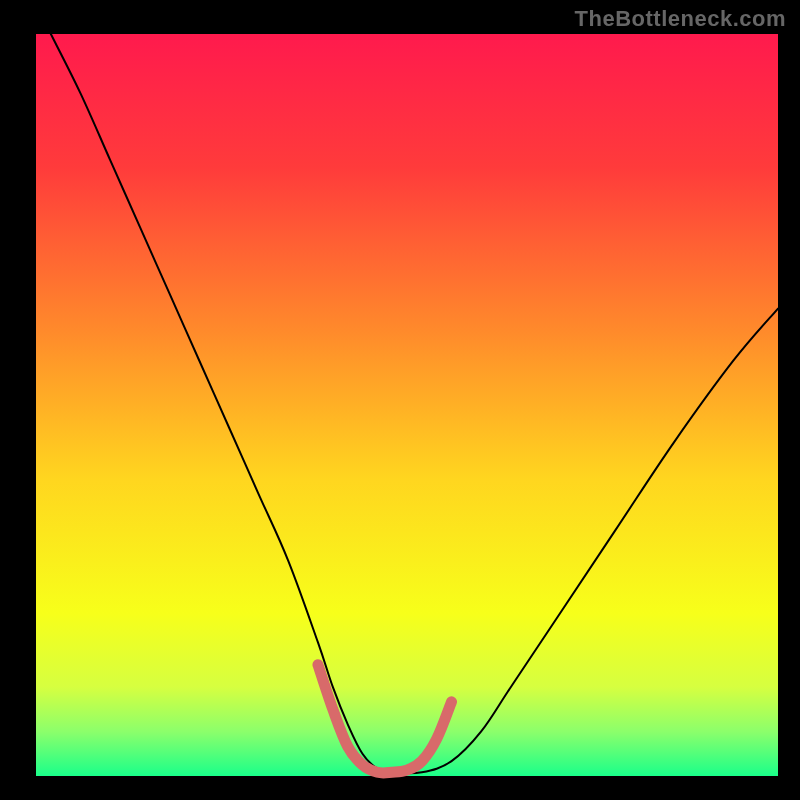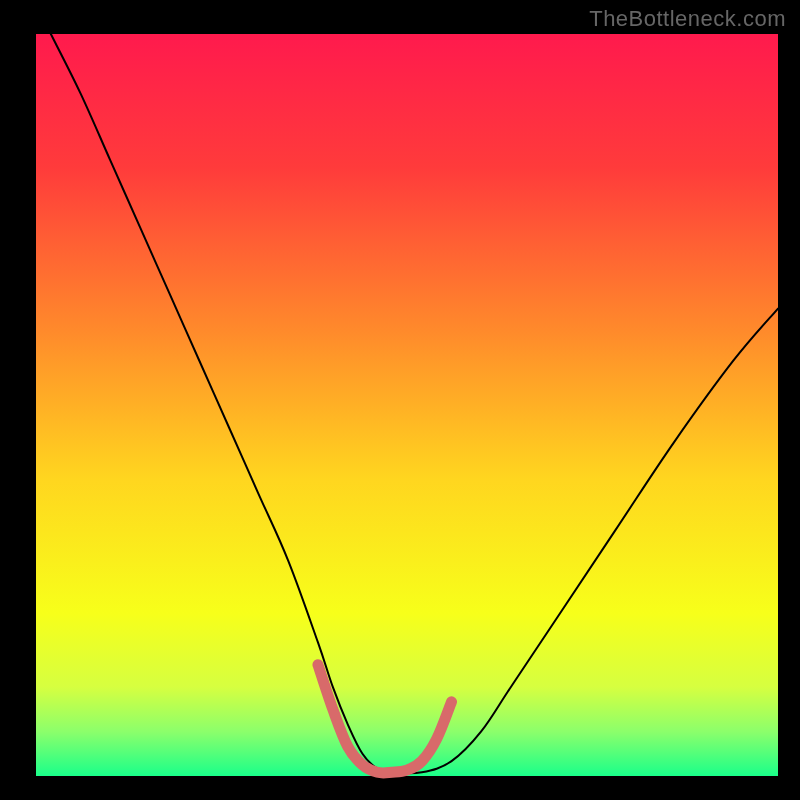--- a/index.html
+++ b/index.html
@@ -16,21 +16,21 @@
     width: 800px;
     height: 800px;
     background: #000;
   }
   .watermark {
     position: absolute;
     top: 6px;
     right: 14px;
     color: #666;
     font-size: 22px;
-    font-weight: normal;
+    font-weight: bold;
     letter-spacing: 0.5px;
     z-index: 5;
   }
   svg {
     display: block;
   }
 </style>
 </head>
 <body>
 

